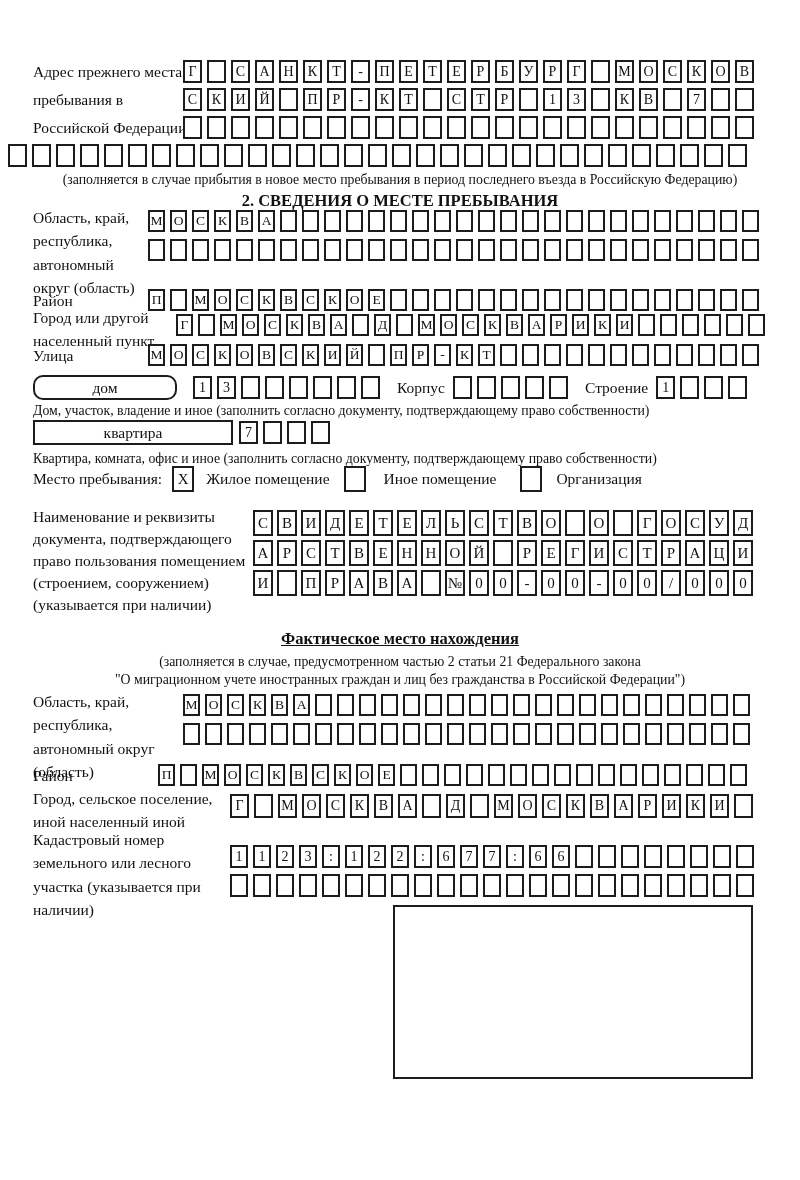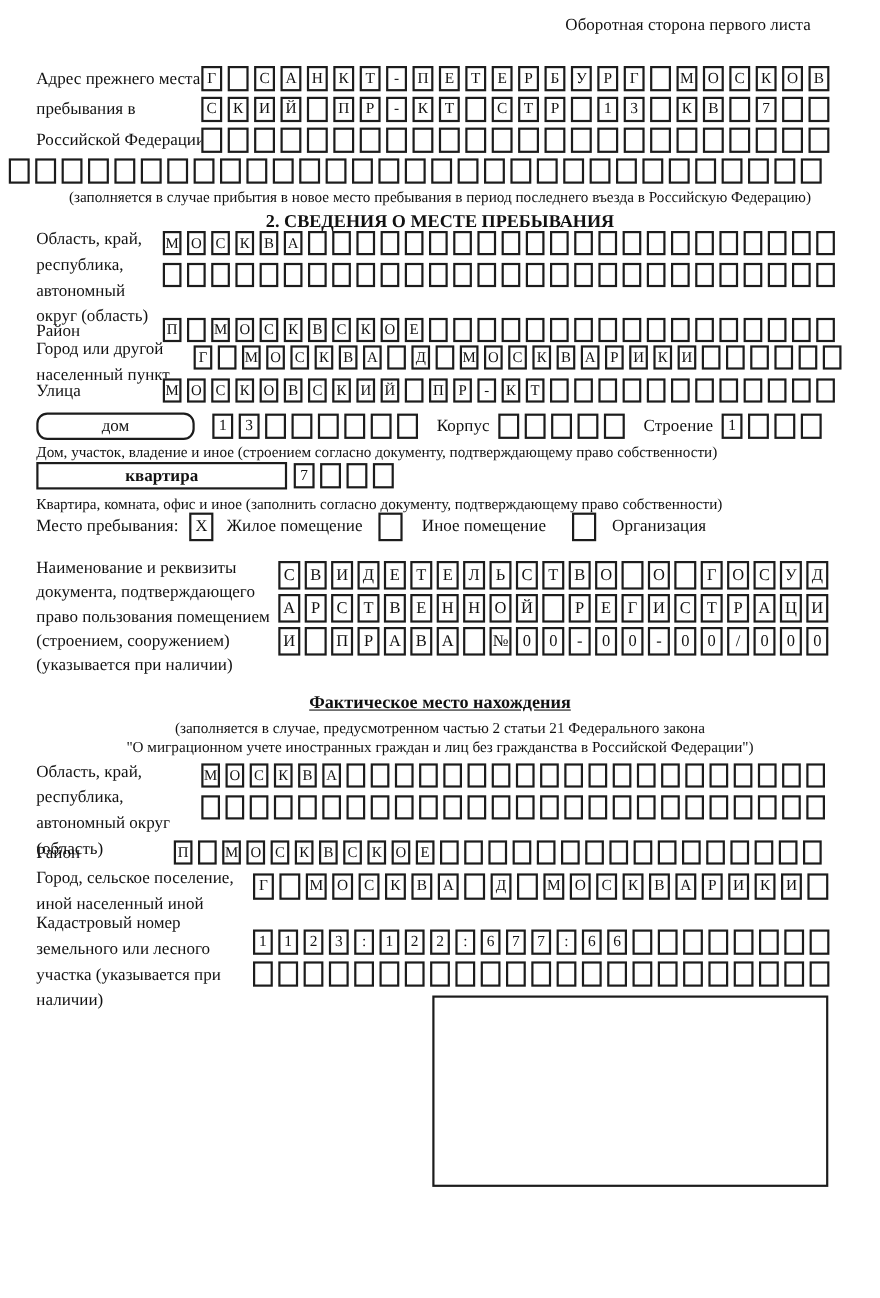--- a/index.html
+++ b/index.html
@@ -47,21 +47,21 @@
   .raion-row .lbl{width:115px;}
   .gorod-lbl{top:306px;left:33px;width:142px;}
   .gorod-cells{top:314px;left:176px;}
   .ulitsa-row{top:344px;left:33px;}
   .ulitsa-row .lbl{width:115px;}
   .dom-row{top:375px;left:33px;display:flex;align-items:center;}
   .dom-row .boxlabel{width:144px;margin-right:16px;border-radius:10px;}
   .dom-row .mid{margin-left:12px;margin-right:8px;}
   .house-note{top:402px;left:33px;width:740px;}
   .kv-row{top:420px;left:33px;display:flex;align-items:center;}
-  .kv-row .boxlabel{width:228px;margin-right:6px;font-weight:bold;}
+  .kv-row .boxlabel{width:200px;margin-right:6px;}
   .apt-note{top:450px;left:33px;width:740px;}
   .mesto-row{top:466px;left:33px;display:flex;align-items:center;}
   .mesto-row .inline-lbl{margin-right:10px;}
   .mesto-row .opt-lbl{margin-left:12px;margin-right:14px;}
   .mesto-row .opt-lbl2{margin-left:18px;margin-right:24px;}
   .mesto-row .opt-lbl3{margin-left:14px;}
   .mesto-note{top:493px;left:95px;width:440px;text-align:center;}
   .doc-lbl{top:506px;left:33px;width:228px;line-height:1.42;}
   .doc-r1{top:510px;left:253px;}
   .doc-r2{top:540px;left:253px;}
@@ -80,21 +80,20 @@
   .kad-r1{top:845px;left:230px;}
   .kad-r2{top:874px;left:230px;}
   .stamp-box{top:905px;left:393px;width:356px;height:170px;border:2px solid #1c1c1c;background:#fff;}
   .stamp-cap{top:1084px;left:388px;width:370px;text-align:center;font-size:15.2px;line-height:1.42;}
 </style>
 </head>
 <body>
 
 <div class="page">
 
-  <div class="abs corner">Оборотная сторона первого листа</div>
 
   <div class="abs lbl prev-lbl">Адрес прежнего места пребывания в Российской Федерации</div>
   <div class="abs cells cg-top prev-r1">
       <span class="cell">Г</span>
       <span class="cell"></span>
       <span class="cell">С</span>
       <span class="cell">А</span>
       <span class="cell">Н</span>
       <span class="cell">К</span>
       <span class="cell">Т</span>
@@ -387,21 +386,21 @@
         <span class="cell"></span>
       </div>
     <div class="inline-lbl mid">Строение</div>
     <div class="cells cg-top">
         <span class="cell">1</span>
         <span class="cell"></span>
         <span class="cell"></span>
         <span class="cell"></span>
       </div>
   </div>
-  <div class="abs note house-note">Дом, участок, владение и иное (строением согласно документу, подтверждающему право собственности)</div>
+  <div class="abs note house-note">Дом, участок, владение и иное (заполнить согласно документу, подтверждающему право собственности)</div>
 
   <div class="abs kv-row">
     <div class="boxlabel">квартира</div>
     <div class="cells cg-top">
         <span class="cell">7</span>
         <span class="cell"></span>
         <span class="cell"></span>
         <span class="cell"></span>
       </div>
   </div>

